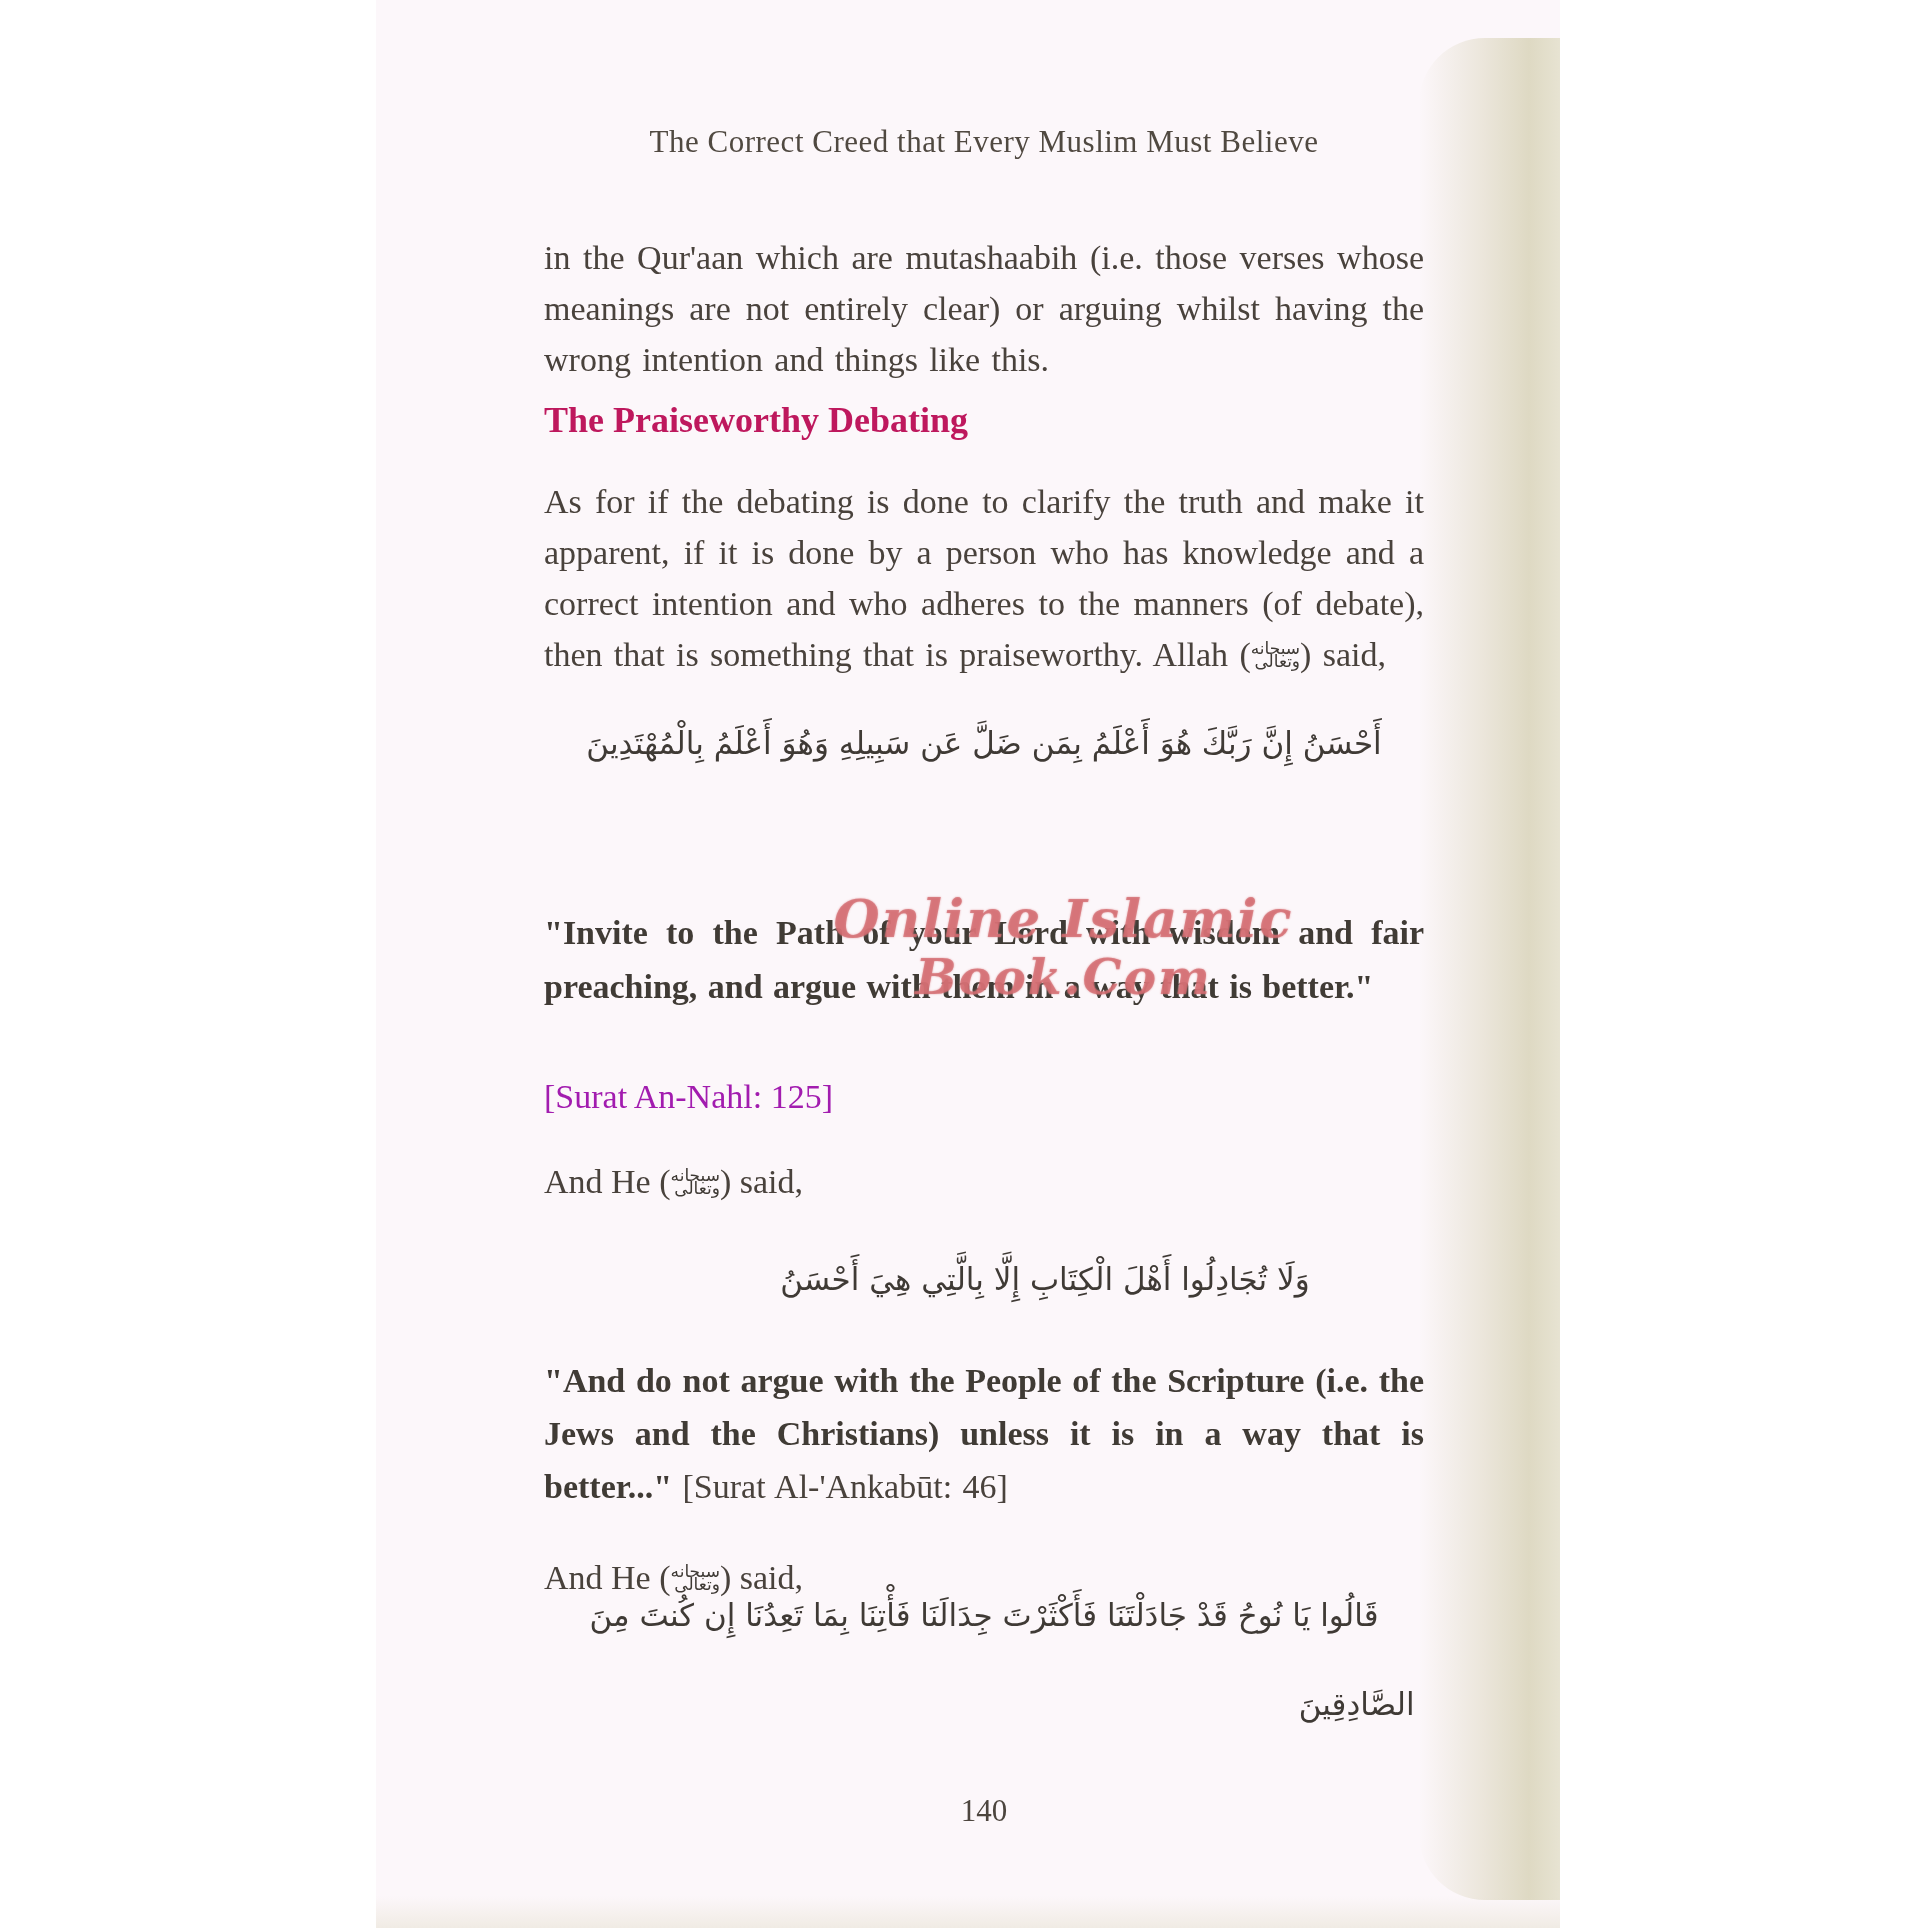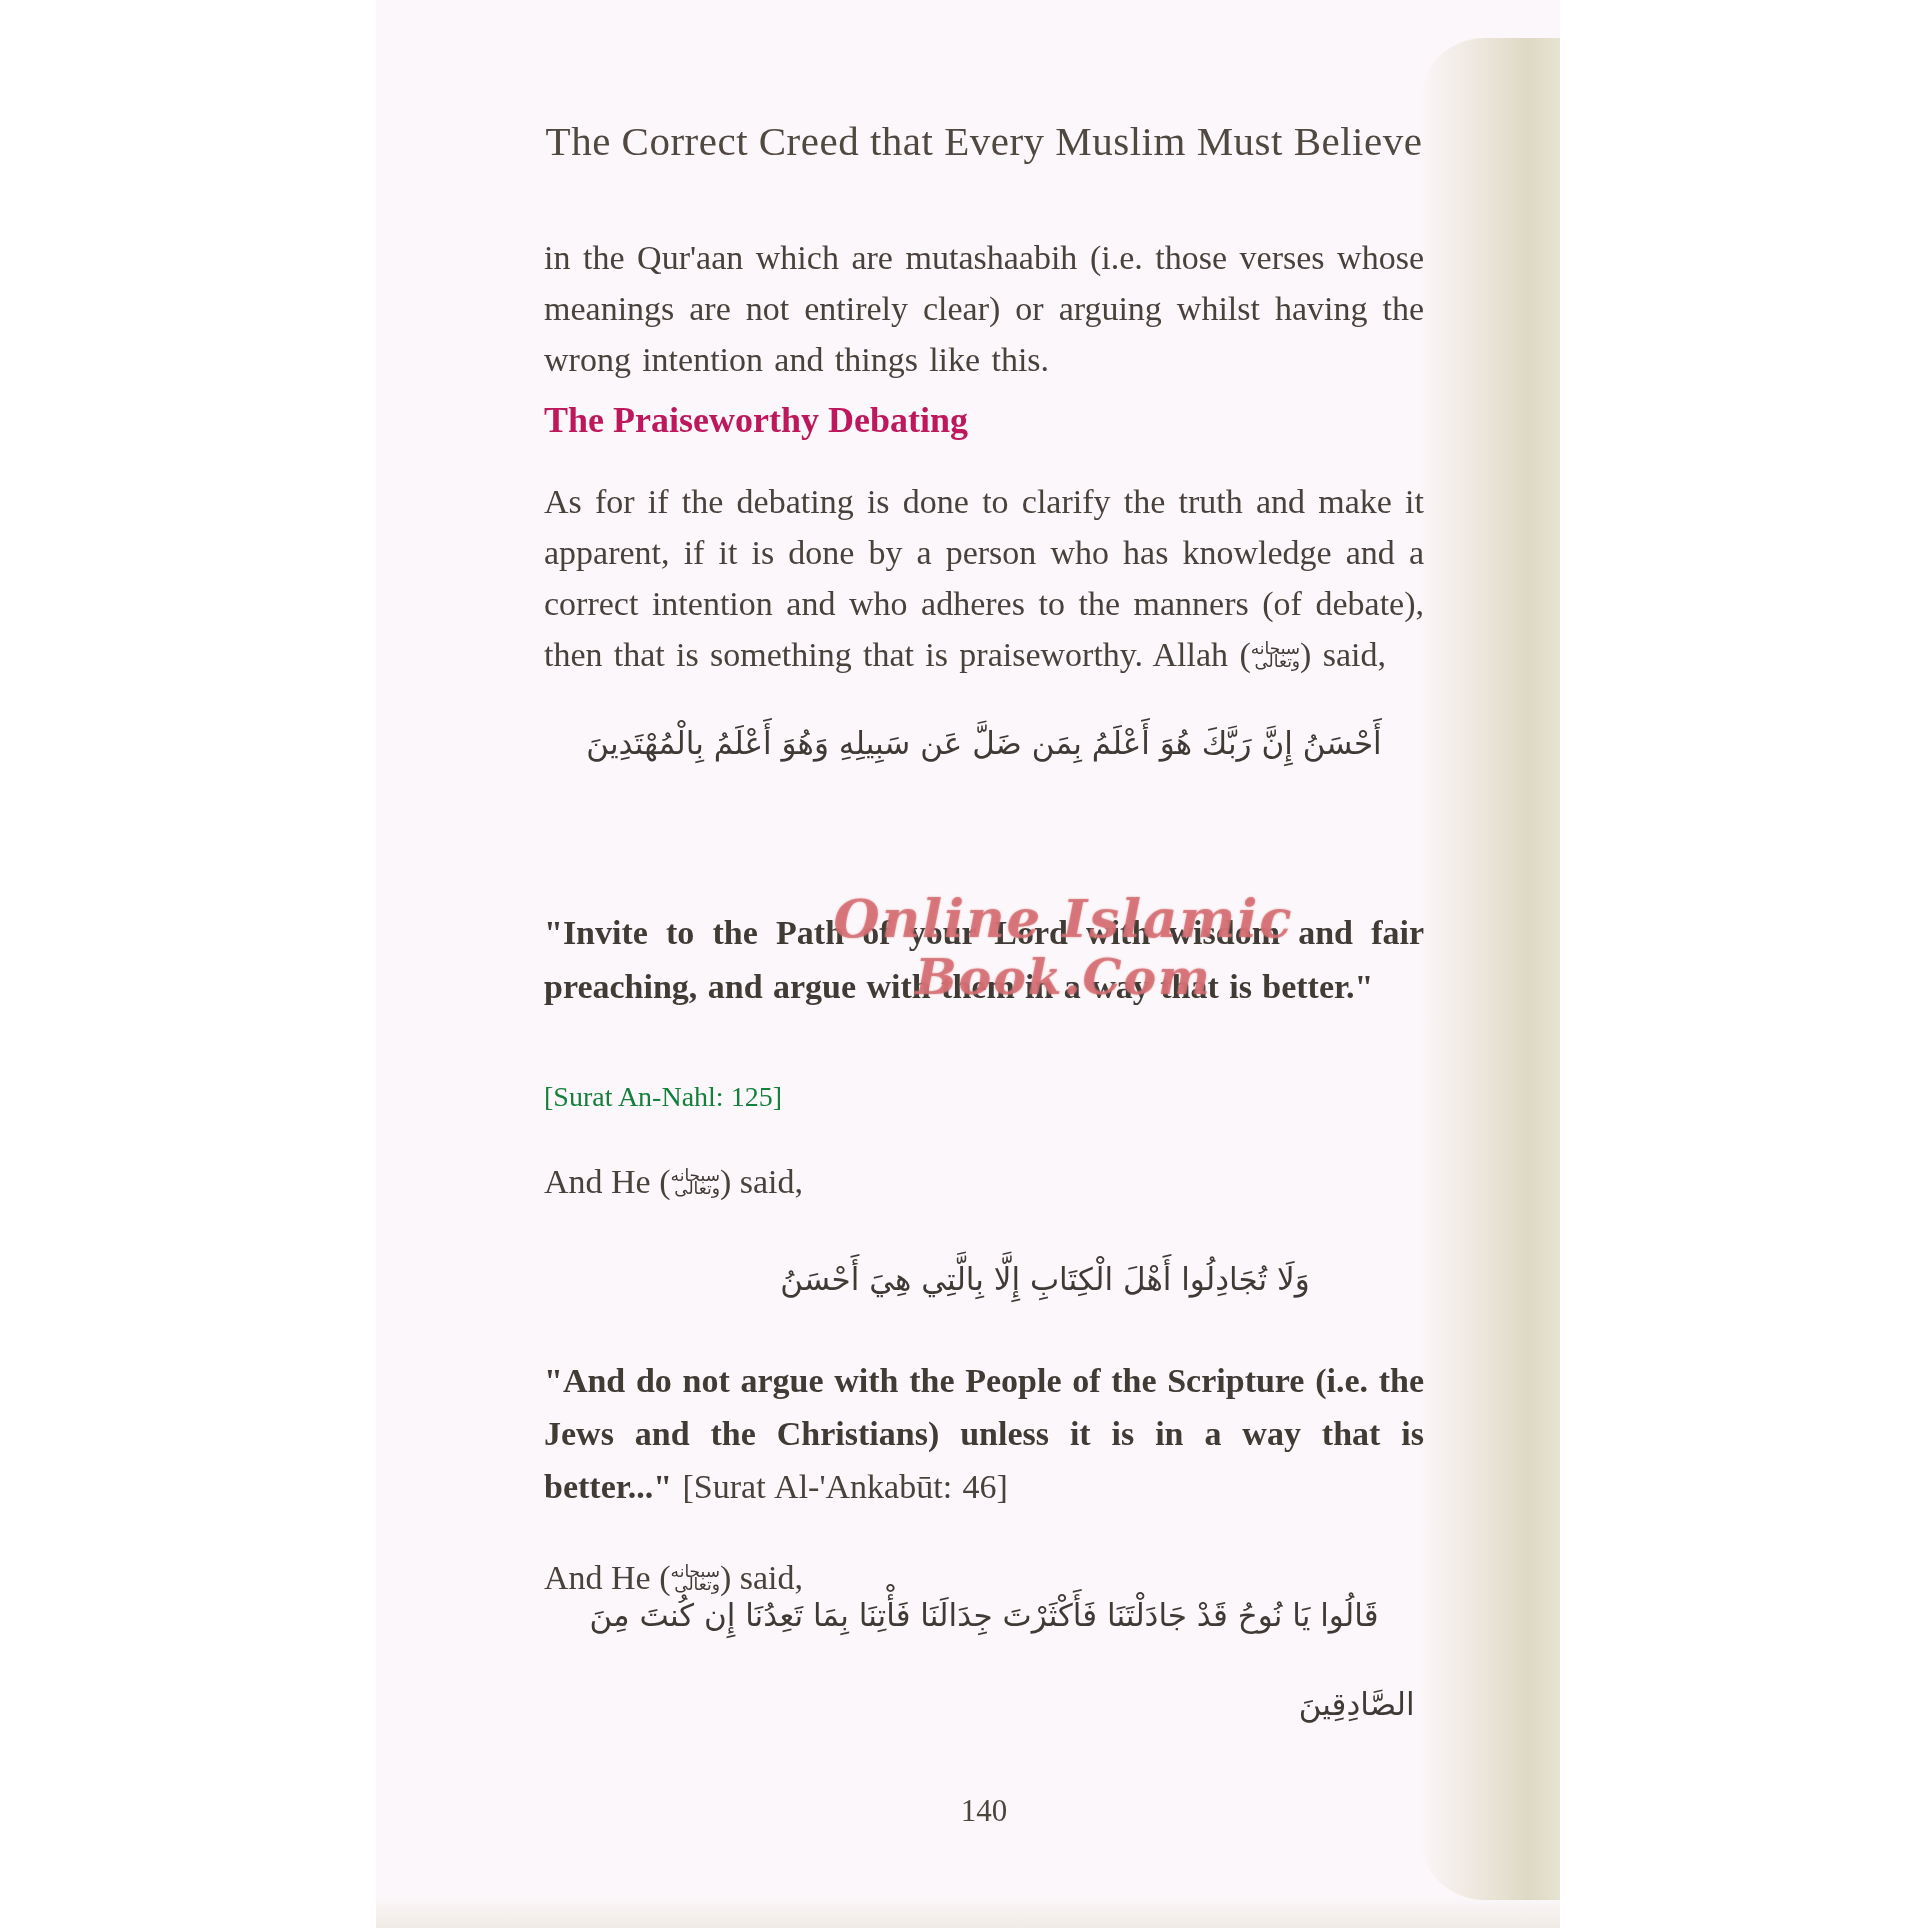--- a/index.html
+++ b/index.html
@@ -30,21 +30,21 @@
   }
   .content{
     position:absolute;
     left:168px; top:0;
     width:880px; height:1928px;
     color:#49423c;
   }
   .blk{position:absolute; left:0; width:880px;}
   .running-header{
     top:121px; text-align:center;
-    font-size:41px; line-height:41px; color:#504941;
+    font-size:31px; line-height:41px; color:#504941;
     letter-spacing:0.5px;
   }
   .body-par{
     font-size:34px; line-height:51px;
     text-align:justify;
     word-spacing:2.8px;
   }
   .p1{top:232px;}
   .section-heading{
     top:399px;
@@ -65,21 +65,21 @@
   .v3 .l2{text-align:right; padding-right:9.4px;}
   .bold-quote{
     font-size:34px; font-weight:bold; line-height:54px;
     text-align:justify; color:#403b35;
     word-spacing:1.9px;
   }
   .q1{top:906px;}
   .q2{top:1354px; line-height:53px;}
   .q2 .ref-inline{font-weight:normal; color:#49423c;}
   .ref{
-    font-size:28px; line-height:47px; color:#15803d;
+    font-size:34px; line-height:47px; color:#a21caf;
   }
   .r1{top:1073px;}
   .saidline{
     font-size:34px; line-height:47px; color:#49423c;
   }
   .s1{top:1158px;}
   .s2{top:1554px;}
   .honorific{
     display:inline-block;
     vertical-align:middle;

